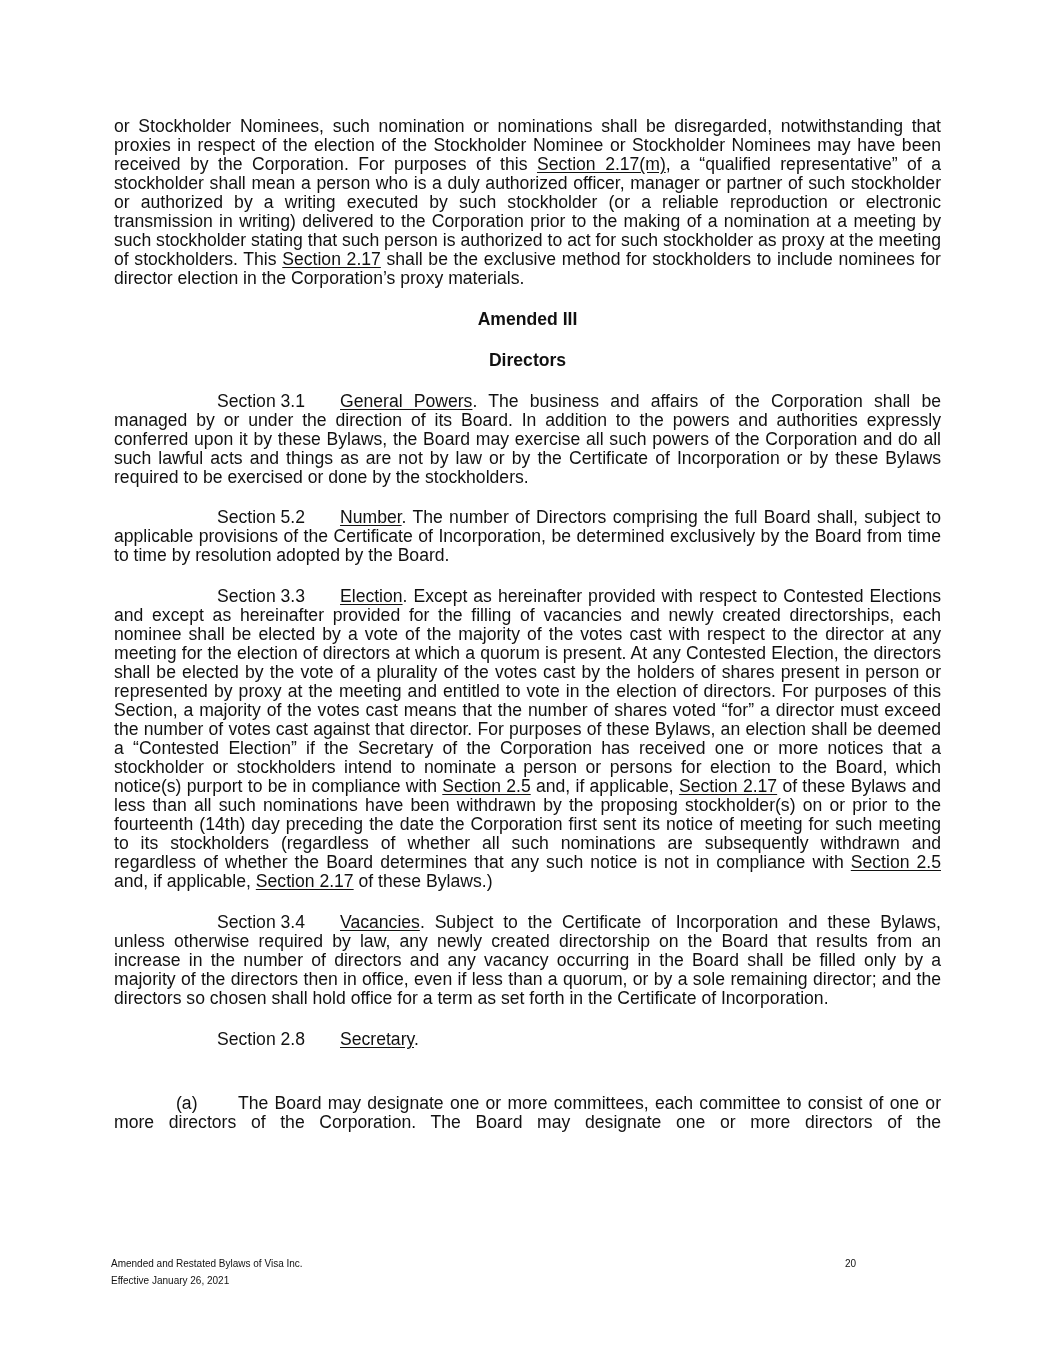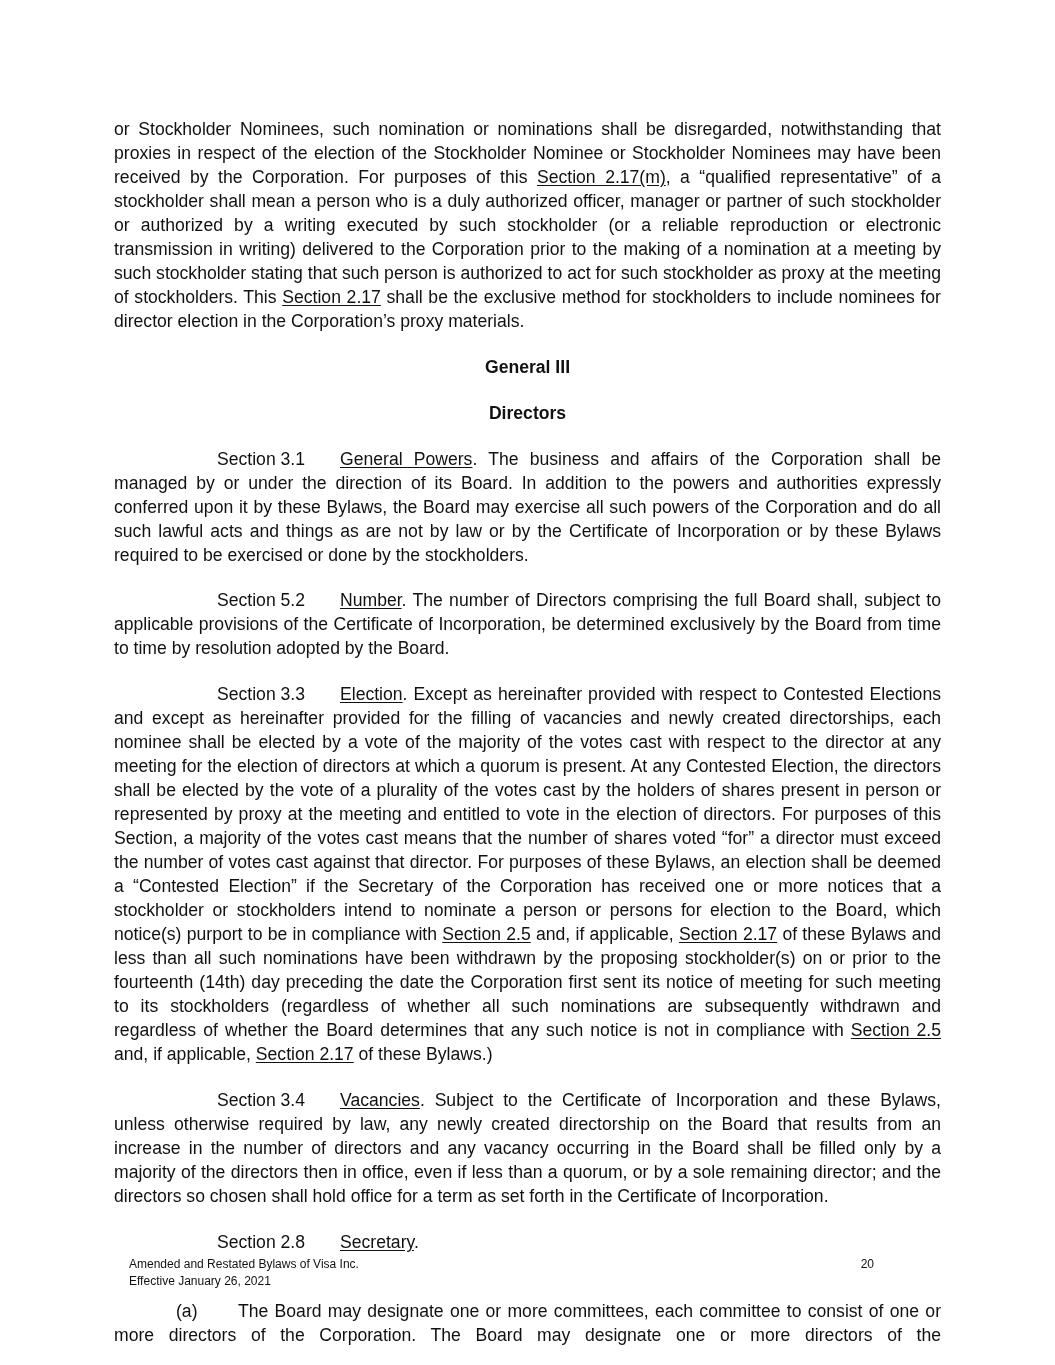--- a/index.html
+++ b/index.html
@@ -2,44 +2,44 @@
 <html><head>
 <meta charset="utf-8">
 <style>
   html, body { margin: 0; padding: 0; background: #ffffff; }
   body {
     width: 1055px; height: 1365px; position: relative; overflow: hidden;
     font-family: "Liberation Sans", sans-serif; color: #111111;
   }
   .page {
     position: absolute; left: 114px; top: 117px; width: 827px;
-    font-size: 17.6px; line-height: 24px;
+    font-size: 17.6px; line-height: 19px;
   }
   p { margin: 0; text-align: justify; text-align-last: left; }
   .gap { height: 21.85px; }
   .indent { text-indent: 62px; }
   .sec-num { display: inline-block; width: 123px; text-indent: 0; margin-left: 41px; }
   .sub-lbl { display: inline-block; width: 62px; text-indent: 0; }
   .heading { text-align: center; text-align-last: center; font-weight: bold; }
   .u { text-decoration: underline; text-underline-offset: 2px; }
   .footer {
-    position: absolute; left: 129px; top: 1256px; width: 750px;
-    font-size: 12px; line-height: 16.5px;
+    position: absolute; left: 111px; top: 1256px; width: 750px;
+    font-size: 10px; line-height: 16.5px;
   }
   .footer .page-num { position: absolute; right: 5px; top: 0; }
 </style>
 </head>
 <body>
 
 <div class="page">
 
   <p><span>or Stockholder Nominees, such nomination or nominations shall be disregarded, notwithstanding that proxies in respect of the election of the Stockholder Nominee or Stockholder Nominees may have been received by the Corporation.   For purposes of this </span><span class="u">Section 2.17(m)</span><span>, a “qualified representative” of a stockholder shall mean a person who is a duly authorized officer, manager or partner of such stockholder or authorized by a writing executed by such stockholder (or a reliable reproduction or electronic transmission in writing) delivered to the Corporation prior to the making of a nomination at a meeting by such stockholder stating that such person is authorized to act for such stockholder as proxy at the meeting of stockholders.  This </span><span class="u">Section 2.17</span><span> shall be the exclusive method for stockholders to include nominees for director election in the Corporation’s proxy materials.</span></p>
 
   <div class="gap"></div>
-  <p class="heading">General III</p>
+  <p class="heading">Amended III</p>
   <div class="gap"></div>
   <p class="heading">Directors</p>
   <div class="gap"></div>
 
   <p class="indent"><span class="sec-num">Section 3.1</span><span class="u">General Powers</span><span>.  The business and affairs of the Corporation shall be managed by or under the direction of its Board.   In addition to the powers and authorities expressly conferred upon it by these Bylaws, the Board may exercise all such powers of the Corporation and do all such lawful acts and things as are not by law or by the Certificate of Incorporation or by these Bylaws required to be exercised or done by the stockholders.</span></p>
   <div class="gap"></div>
 
   <p class="indent"><span class="sec-num">Section 5.2</span><span class="u">Number</span><span>.  The number of Directors comprising the full Board shall, subject to applicable provisions of the Certificate of Incorporation, be determined exclusively by the Board from time to time by resolution adopted by the Board.</span></p>
   <div class="gap"></div>
 

